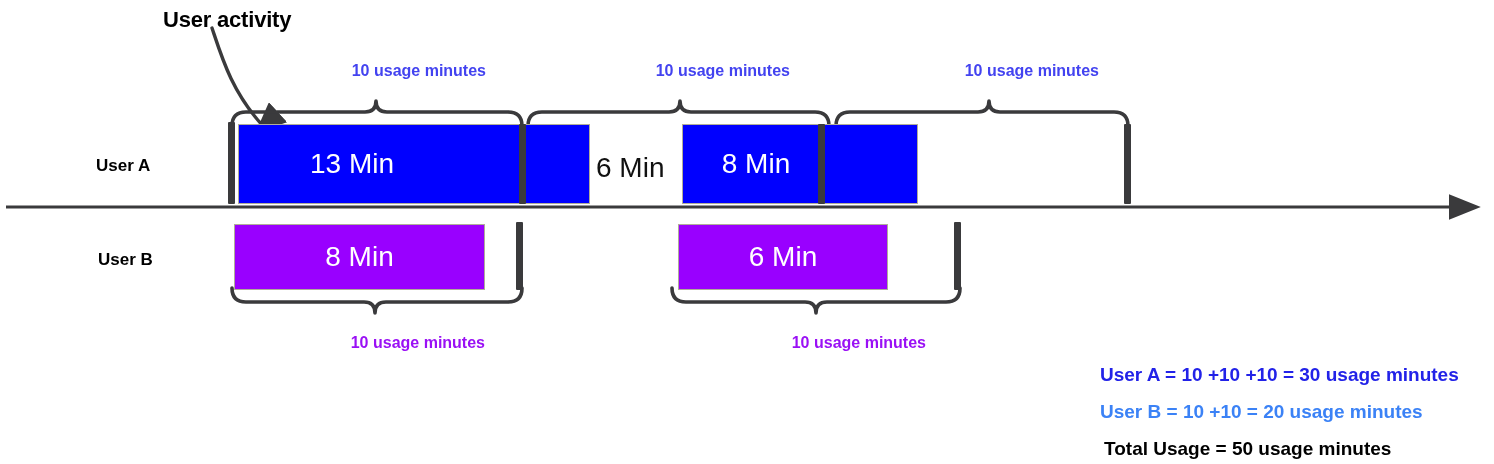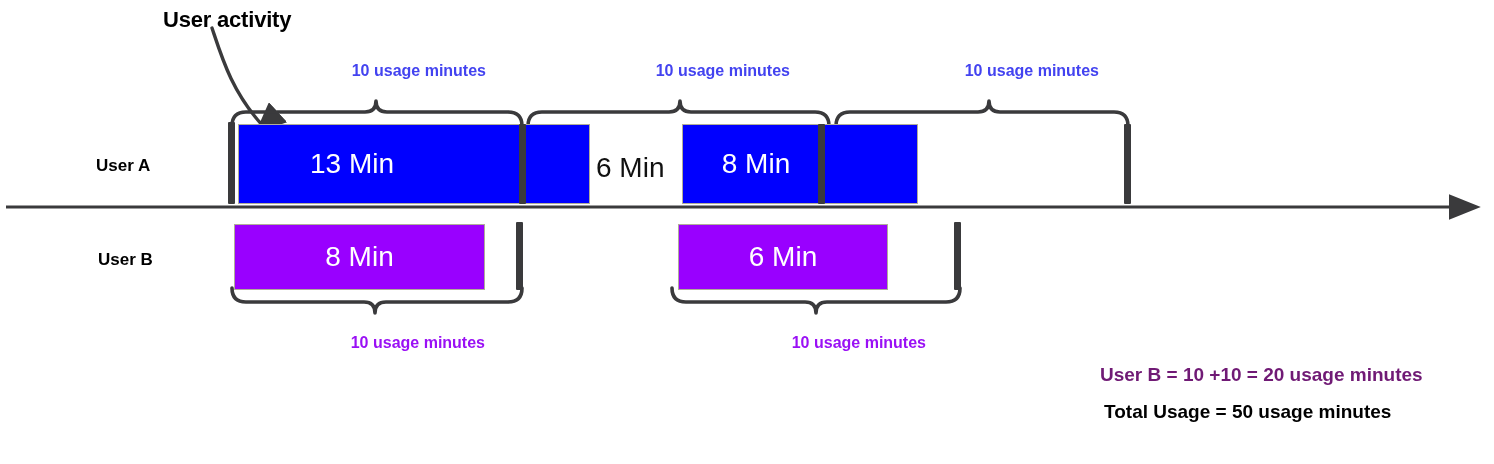--- a/index.html
+++ b/index.html
@@ -58,21 +58,21 @@
     white-space: nowrap;
     font-weight: 400;
   }
 
   .legend-line {
     font-size: 19px;
     font-weight: bold;
     white-space: nowrap;
   }
   .legend-line.blue   { color: #2222e8; }
-  .legend-line.purple { color: #701a75; }
+  .legend-line.purple { color: #3b82f6; }
   .legend-line.black  { color: #000000; }
 
   
   .bar {
     box-sizing: border-box;
     border: 1px solid #b0ad9a;
     display: flex;
     align-items: center;
     justify-content: center;
   }
@@ -177,17 +177,18 @@
 
   <div class="abs bar purple" style="left:678px; top:224px; width:210px; height:66px;">
     <span class="bar-text">6 Min</span>
   </div>
 
   <div class="abs brace-label purple" style="left:265px; top:334px; width:220px;">10 usage minutes</div>
 
   <div class="abs brace-label purple" style="left:706px; top:334px; width:220px;">10 usage minutes</div>
 
   <div class="abs" style="left:1100px; top:364px;">
+    <div class="legend-line blue" style="margin-bottom:15px;">User A = 10 +10 +10 = 30 usage minutes</div>
     <div class="legend-line purple" style="margin-bottom:15px;">User B = 10 +10 = 20 usage minutes</div>
     <div class="legend-line black" style="padding-left:4px;margin-top:12px;">Total Usage = 50 usage minutes</div>
   </div>
 
 </div>
 
 </body></html>

